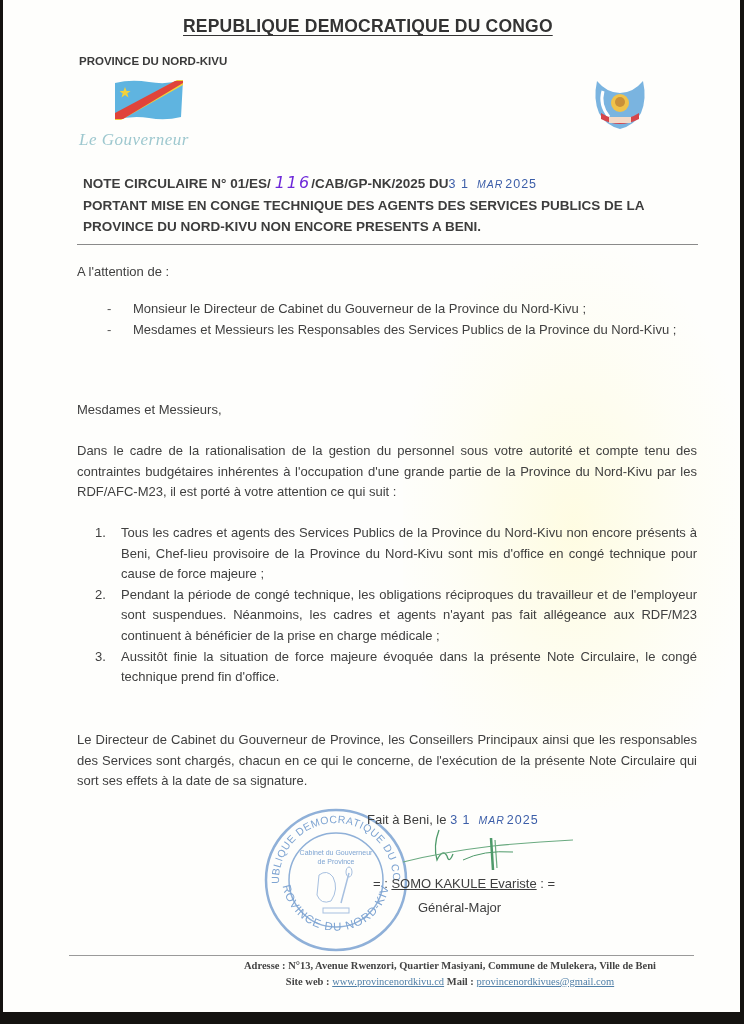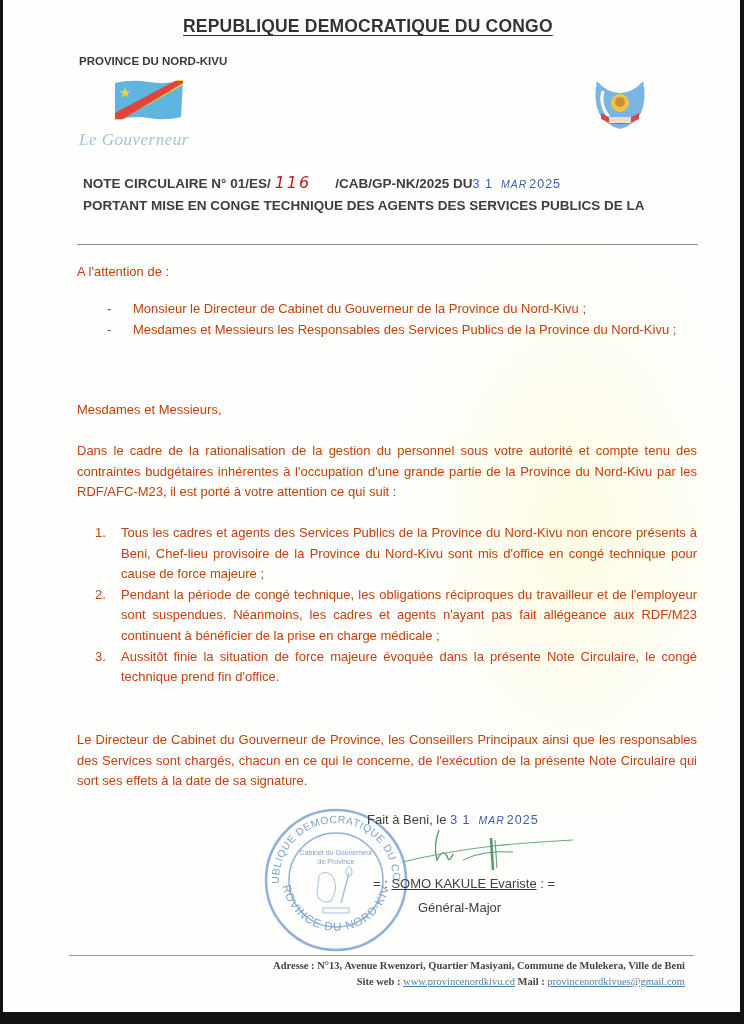--- a/index.html
+++ b/index.html
@@ -8,43 +8,43 @@
           font-family:"Liberation Sans", sans-serif; color:#3a3a3a; }
   .yellow-tint { position:absolute; left:400px; top:250px; width:340px; height:560px;
           background:radial-gradient(ellipse at center, rgba(255,250,205,0.55) 0%, rgba(255,252,225,0.25) 50%, rgba(255,255,255,0) 75%); }
   .abs { position:absolute; }
   .title { left:180px; top:16px; font-size:17.5px; font-weight:bold; letter-spacing:0.2px; text-decoration:underline; text-underline-offset:3px; color:#333; }
   .province { left:76px; top:55px; font-size:11.5px; font-weight:bold; color:#3a3a3a; }
   .flag { left:108px; top:77px; width:76px; height:46px; }
   .gouv { left:76px; top:130px; font-family:"Liberation Serif", serif; font-style:italic; font-size:17px; color:#9ec8cf; letter-spacing:0.5px; }
   .emblem { left:588px; top:77px; width:58px; height:55px; }
   .note-head { left:80px; top:172px; font-size:13.5px; font-weight:bold; line-height:21px; color:#3d3d3d; }
-  .note-head .hand { font-family:"DejaVu Sans", sans-serif; font-weight:normal; font-style:italic; color:#b91c1c; font-size:16px; letter-spacing:2px; margin:0 24px 0 4px; }
+  .note-head .hand { font-family:"DejaVu Sans", sans-serif; font-weight:normal; font-style:italic; color:#6d28d9; font-size:16px; letter-spacing:2px; margin:0 0 0 4px; }
   .stamp-date { color:#3c5ea8; font-weight:normal; font-size:12.5px; letter-spacing:1px; }
   .stamp-date .mar { font-size:10.5px; margin:0 2px 0 8px;font-style:italic; }
   .rule1 { left:74px; top:244px; width:621px; height:0; border-top:1.5px solid #8a8a8a; }
-  .body-text { font-size:13px; color:#c2410c; line-height:20.6px; }
+  .body-text { font-size:13px; color:#404040; line-height:20.6px; }
   .attn { left:74px; top:262px; }
   .recips { left:92px; top:287px; margin:12px; padding:0; list-style:none; }
   .recips li { position:relative; padding-left:26px; }
   .recips li::before { content:"-"; position:absolute; left:0; color:#555; }
   .greet { left:74px; top:400px; }
   .para1 { left:74px; top:441px; width:620px; text-align:justify; }
   .points { left:92px; top:523px; width:602px; margin:0; padding:0; list-style:none; }
   .points li { position:relative; padding-left:26px; text-align:justify; }
   .points li .num { position:absolute; left:0; }
   .para2 { left:74px; top:730px; width:620px; text-align:justify; }
   .seal { left:258px; top:805px; width:150px; height:150px; }
   .place-date { left:364px; top:812px; font-size:13px; color:#3e3e3e; }
   .signature { left:400px; top:826px; width:170px; height:50px; }
   .signer { left:370px; top:876px; font-size:13px; color:#3e3e3e; }
   .signer .nm { text-decoration:underline; }
   .rank { left:415px; top:900px; font-size:13px; color:#3e3e3e; }
   .rule2 { left:66px; top:955px; width:625px; height:0; border-top:1.5px solid #9a9a9a; }
-  .footer { font-family:"Liberation Serif", serif; font-size:10.5px; color:#444; text-align:right; width:470px; }
+  .footer { font-family:"Liberation Serif", serif; font-size:10.5px; color:#444; text-align:center; width:470px; }
   .addr { left:212px; top:960px; }
   .web { left:212px; top:976px; }
   .footer .link { color:#4f7fa8; text-decoration:underline; }
   .footer b { font-weight:bold; }
 </style>
 </head>
 <body>
 
 <div class="page">
   <div class="yellow-tint"></div>
@@ -68,20 +68,21 @@
     <circle cx="29" cy="26" r="9" fill="#f0c24a"></circle>
     <circle cx="29" cy="25" r="5" fill="#c9903a"></circle>
     <rect x="18" y="40" width="22" height="6" fill="#f3d9c8"></rect>
   </svg>
 
   <div class="abs note-head">
     <div>
       <span>NOTE CIRCULAIRE N° 01/ES/</span><span class="hand">116</span><span>/CAB/GP-NK/2025 DU</span><span class="stamp-date"><span>3 1</span><span class="mar">MAR</span><span>2025</span></span>
     </div>
     <div>PORTANT MISE EN CONGE TECHNIQUE DES AGENTS DES SERVICES PUBLICS DE LA</div>
+    <div>PROVINCE DU NORD-KIVU NON ENCORE PRESENTS A BENI.</div>
   </div>
   <div class="abs rule1"></div>
 
   <div class="abs body-text attn">A l'attention de :</div>
   <ul class="abs body-text recips">
     <li>Monsieur le Directeur de Cabinet du Gouverneur de la Province du Nord-Kivu ;</li>
     <li>Mesdames et Messieurs les Responsables des Services Publics de la Province du Nord-Kivu ;</li>
   </ul>
 
   <div class="abs body-text greet">Mesdames et Messieurs,</div>

